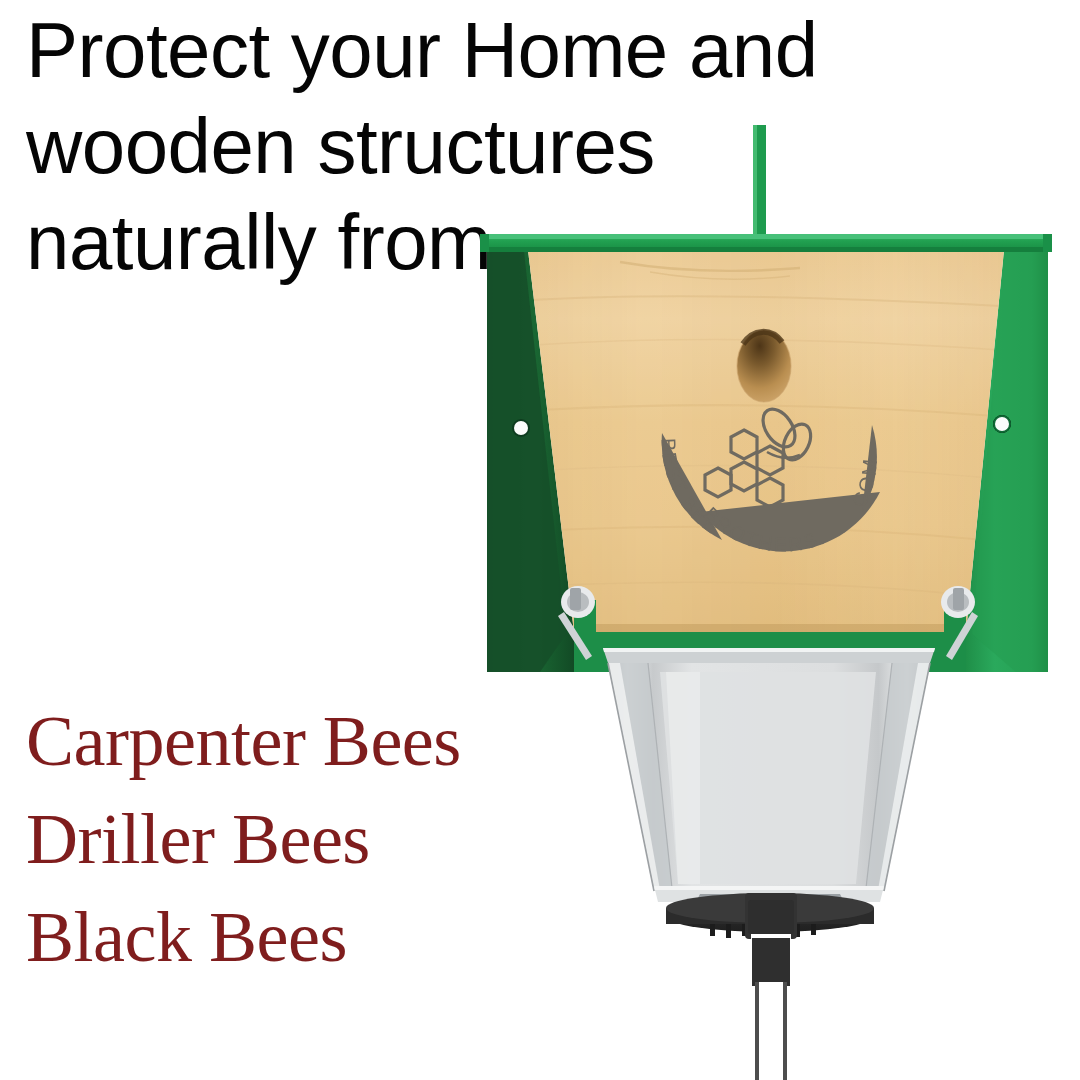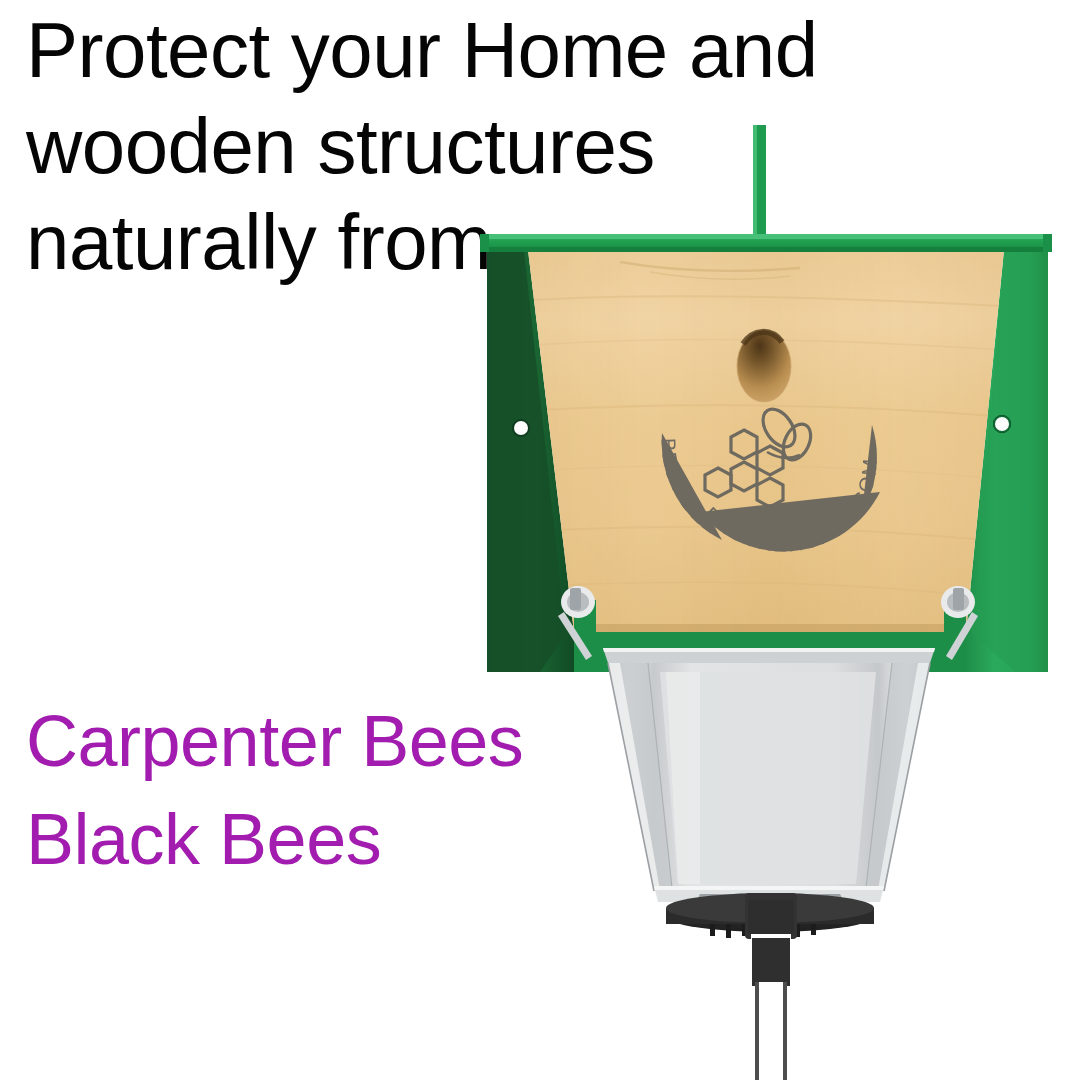--- a/index.html
+++ b/index.html
@@ -32,25 +32,25 @@
   }
 
   
   .bee-list {
     position: absolute;
     left: 26px;
     top: 692px;
     width: 640px;
   }
   .bee-list-item {
-    font-family: Liberation Sans, sans-serif;
+    font-family: Liberation Serif, serif;
     font-size: 72px;
     line-height: 98px;
     font-weight: 400;
-    color: #a21caf;
+    color: #7f1d1d;
     letter-spacing: -0.5px;
     white-space: nowrap;
   }
 
   
   #product {
     position: absolute;
     left: 0;
     top: 0;
     width: 1080px;
@@ -60,20 +60,21 @@
 </style>
 </head>
 <body>
 
 <div id="page">
 
   <div class="headline">Protect your Home and wooden structures naturally from...</div>
 
   <div class="bee-list">
     <div class="bee-list-item">Carpenter Bees</div>
+    <div class="bee-list-item">Driller Bees</div>
     <div class="bee-list-item">Black Bees</div>
   </div>
 
   <svg id="product" viewBox="0 0 1080 1080">
     <defs>
 
       <linearGradient id="woodGrad" x1="0" y1="0" x2="0" y2="1">
         <stop offset="0%" stop-color="#eccb95"></stop>
         <stop offset="18%" stop-color="#f0d3a2"></stop>
         <stop offset="45%" stop-color="#ebc98e"></stop>

